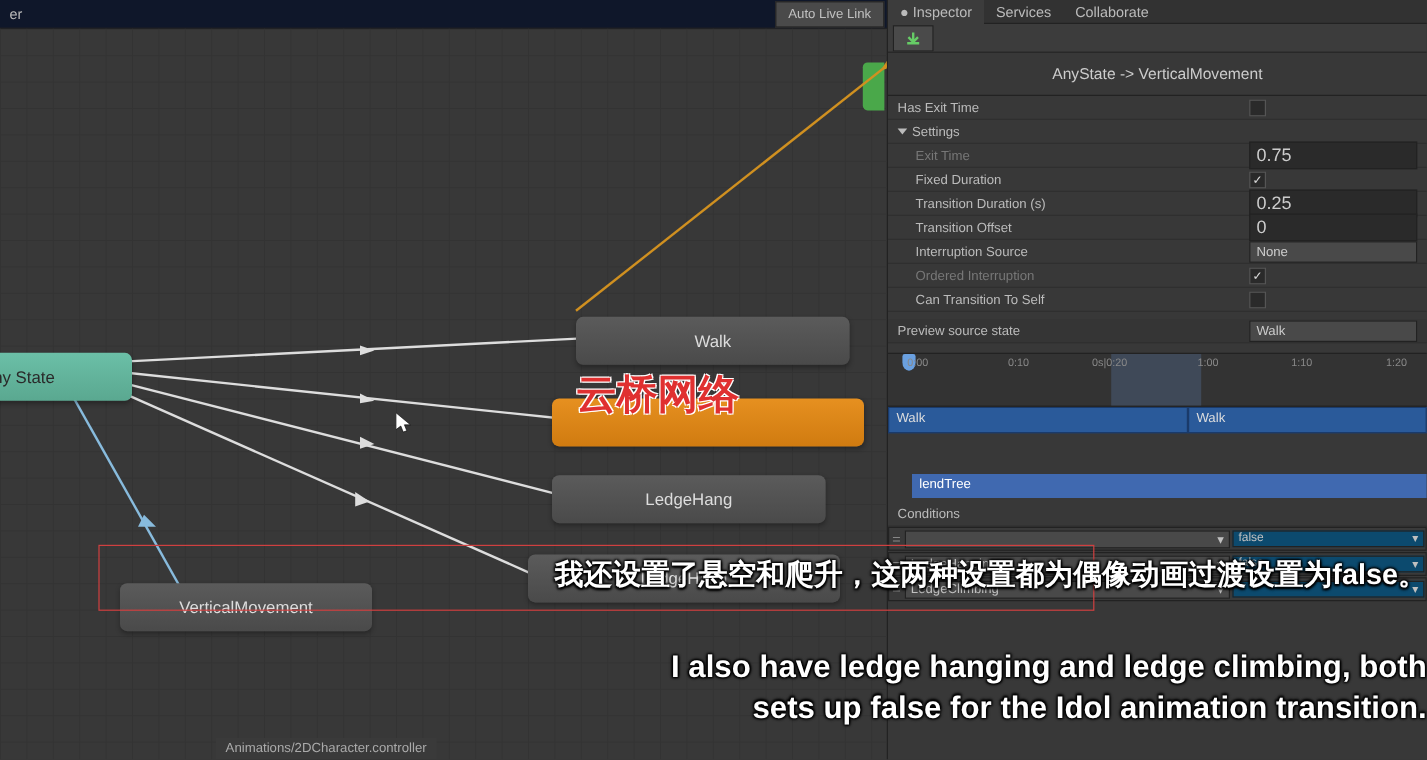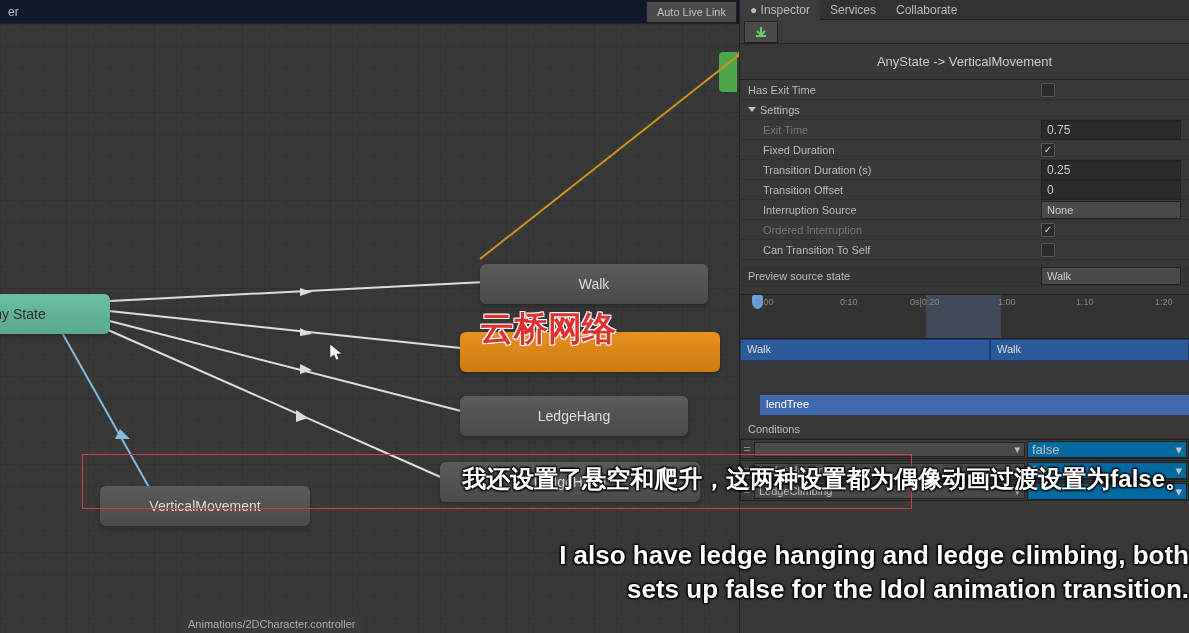--- a/index.html
+++ b/index.html
@@ -26,37 +26,37 @@
 .tab { padding: 3px 10px; font-size: 12px; color: #bbb; }
 .tab.active { background: #3c3c3c; }
 .icon-row { height: 24px; background: #3c3c3c; display: flex; align-items: center; padding: 0 4px; gap: 4px; border-bottom: 1px solid #252525; }
 .save-icon { width: 34px; height: 22px; background: #4a4a4a; border: 1px solid #222; display: flex; align-items: center; justify-content: center; }
 .transition-title { padding: 10px; text-align: center; font-size: 13px; color: #ccc; border-bottom: 1px solid #222; }
 .prop-row { display: flex; align-items: center; height: 20px; padding: 0 8px; border-bottom: 1px solid #2f2f2f; }
 .prop-row.dark { background: #353535; }
 .prop-label { flex: 1; font-size: 11px; color: #bbb; }
 .prop-label.indent { padding-left: 15px; }
 .prop-label.disabled { color: #777; }
-.prop-value { width: 140px; background: #2a2a2a; padding: 2px 5px; font-size: 12px; color: #ccc; border: 1px solid #222; }
+.prop-value { width: 140px; background: #2a2a2a; padding: 2px 5px; font-size: 15px; color: #ccc; border: 1px solid #222; }
 .prop-checkbox { width: 14px; height: 14px; background: #2a2a2a; border: 1px solid #555; display: flex; align-items: center; justify-content: center; color: #ddd; font-size: 10px; margin-right: 126px; }
 .prop-dropdown { width: 140px; background: #494949; padding: 2px 5px; font-size: 11px; color: #ccc; border: 1px solid #222; display: flex; justify-content: space-between; }
 .expand-tri { display: inline-block; width: 0; height: 0; border-left: 4px solid transparent; border-right: 4px solid transparent; border-top: 5px solid #bbb; vertical-align: middle; margin-right: 4px; }
 .timeline-section { padding: 8px 0 0 0; }
 .timeline-ruler { height: 45px; background: #333; position: relative; border-top: 1px solid #222; border-bottom: 1px solid #222; }
 .timeline-tick { position: absolute; top: 2px; font-size: 9px; color: #888; }
 .timeline-playhead { position: absolute; top: 0; left: 12px; width: 11px; height: 14px; background: #6aa0e0; border-radius: 2px 2px 50% 50%; }
 .timeline-highlight { position: absolute; top: 0; bottom: 0; left: 186px; width: 75px; background: rgba(100,140,200,0.25); }
 .timeline-blocks { height: 22px; display: flex; background: #2a2a2a; }
 .timeline-block { height: 22px; background: #2a5a9a; border: 1px solid #1a3a6a; padding: 3px 6px; font-size: 11px; color: #ddd; }
 .blendtree-row { height: 20px; background: #4069b0; padding: 3px 6px; font-size: 11px; color: #fff; margin-top: 34px; margin-left: 20px; }
 .conditions-section { padding-top: 4px; }
 .cond-row { display: flex; height: 20px; align-items: center; background: #3a3a3a; border: 1px solid #222; margin-bottom: 1px; }
 .cond-bullet { width: 12px; text-align: center; color: #888; }
 .cond-param { flex: 1; padding: 0 4px; font-size: 11px; display: flex; justify-content: space-between; background: #494949; margin: 1px; border: 1px solid #222; }
-.cond-val { width: 160px; padding: 0 4px; font-size: 13px; display: flex; justify-content: space-between; background: #0369a1; margin: 1px; border: 1px solid #222; }
+.cond-val { width: 160px; padding: 0 4px; font-size: 10px; display: flex; justify-content: space-between; background: #0c4a6e; margin: 1px; border: 1px solid #222; }
 .watermark { position: absolute; left: 480px; top: 306px; font-size: 34px; font-weight: bold; color: #e03030; text-shadow: -1px -1px 0 #fff, 1px -1px 0 #fff, -1px 1px 0 #fff, 1px 1px 0 #fff; pointer-events: none; font-family: SimHei, sans-serif; }
 .subtitle-box { position: absolute; left: 82px; top: 454px; width: 830px; height: 55px; border: 1px solid #d04040; pointer-events: none; }
 .subtitle-text { position: absolute; left: 0; right: 0; text-align: right; font-size: 24px; font-weight: bold; color: #fff; text-shadow: -1px -1px 2px #000, 1px -1px 2px #000, -1px 1px 2px #000, 1px 1px 2px #000; pointer-events: none; }
 .sub1 { top: 463px; }
 .sub2 { top: 540px; font-size: 26px; }
 .sub3 { top: 574px; font-size: 26px; }
 </style>
 </head>
 <body>
 

